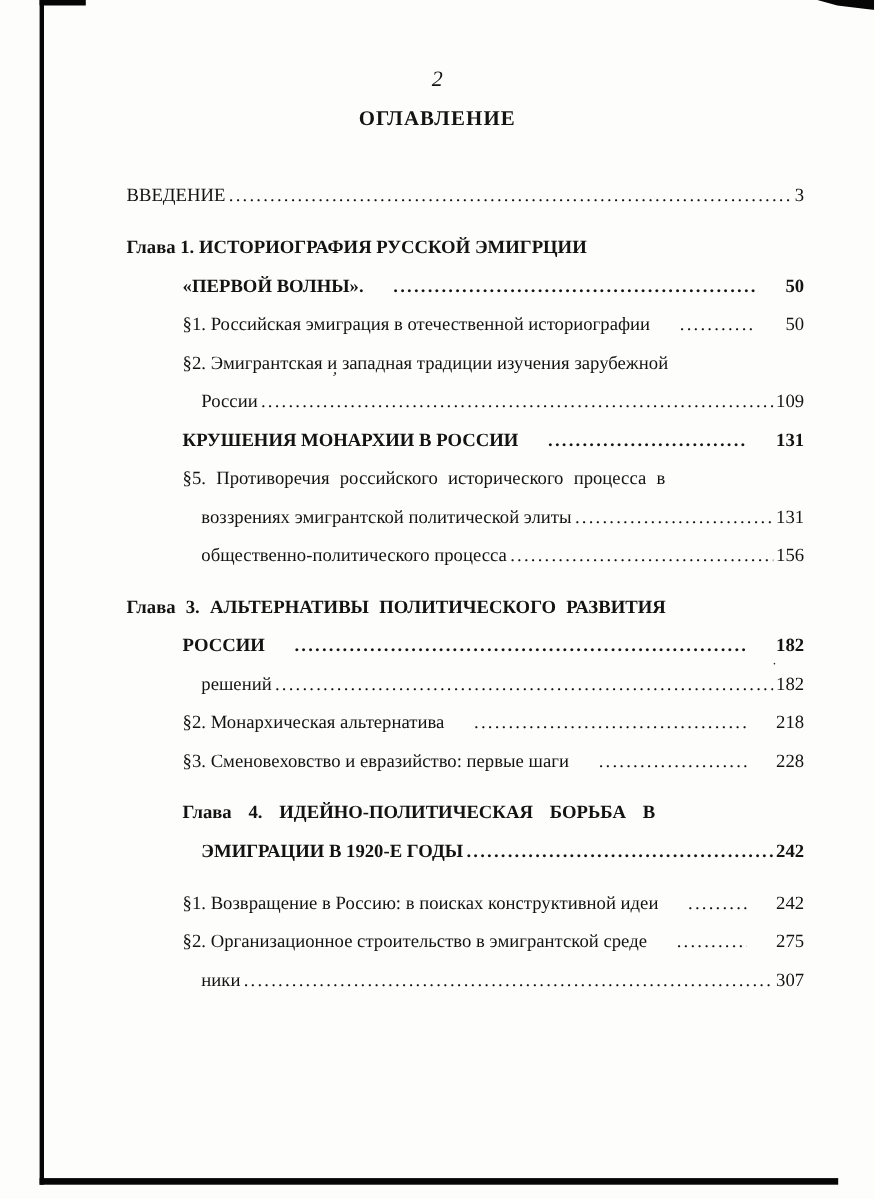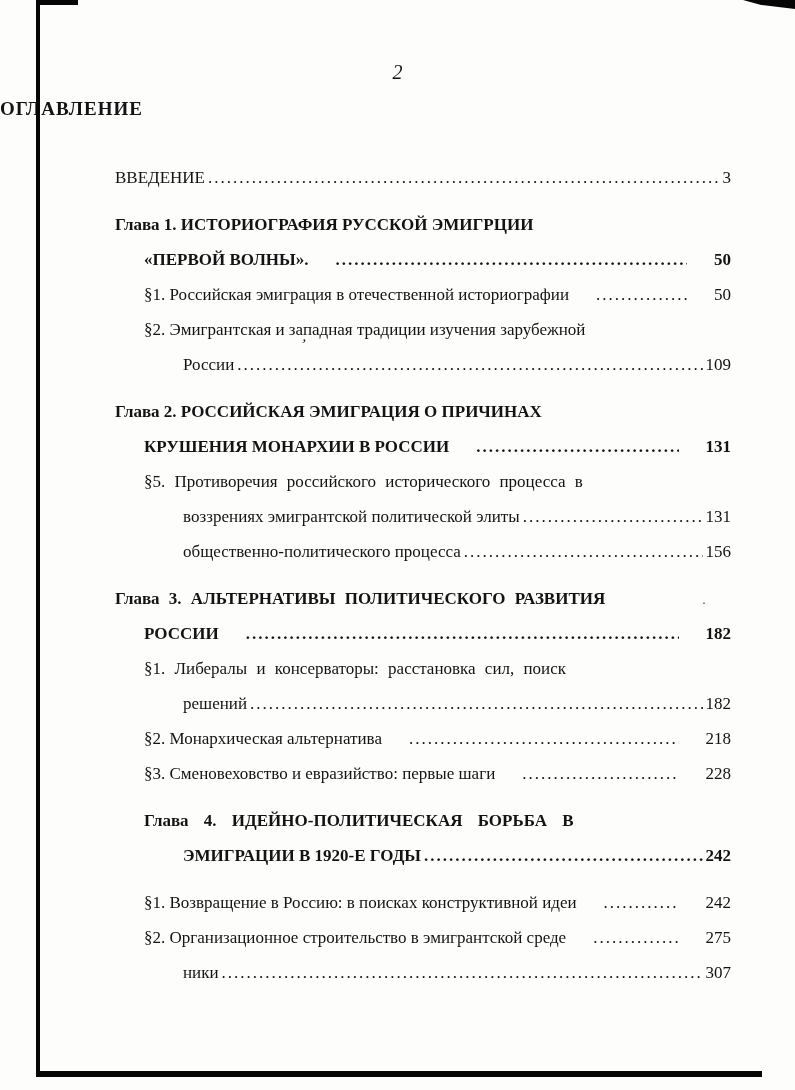--- a/index.html
+++ b/index.html
@@ -24,38 +24,39 @@
 
   .pagenum {
     padding-top: 60px;
     text-align: center;
     font-style: italic;
     font-size: 20px;
     line-height: 24px;
   }
   .doc-title {
     margin-top: 13px;
+    text-align: center;
     font-weight: bold;
     font-size: 19px;
     letter-spacing: 1px;
     line-height: 24px;
   }
   .toc {
     margin: 44px 64px 0 115px; 
   }
   .toc-line {
     display: flex;
     align-items: baseline;
     font-size: 17px;
     line-height: 25px;
     margin-top: 10px;
   }
   .toc-line.gap { margin-top: 22px; align-items: flex-end; }
   .toc-line.bold { font-weight: bold; }
-  .toc-line.i1 { margin-left: 29px; gap: 24px; }
+  .toc-line.i1 { margin-left: 51px; gap: 24px; }
   .toc-line.i2 { margin-left: 68px; }
   .toc-line.spread-sm .toc-text { word-spacing: 5px; }
   .toc-line.spread-lg .toc-text { word-spacing: 11px; }
   .toc-text { white-space: nowrap; }
   .leader {
     flex: 1;
     overflow: hidden;
     white-space: nowrap;
     margin: 0 3px;
     min-width: 12px;
@@ -100,23 +101,20 @@
         <span class="toc-page">50</span>
       </div>
       <div class="toc-line i1">
         <span class="toc-text">§2. Эмигрантская и западная традиции изучения зарубежной</span>
       </div>
       <div class="toc-line i2">
         <span class="toc-text">России</span>
         <span class="leader"></span>
         <span class="toc-page">109</span>
       </div>
-      <div class="toc-line i0 bold gap">
-        <span class="toc-text">Глава 2. РОССИЙСКАЯ ЭМИГРАЦИЯ О ПРИЧИНАХ</span>
-      </div>
       <div class="toc-line i1 bold">
         <span class="toc-text">КРУШЕНИЯ МОНАРХИИ В РОССИИ</span>
         <span class="leader"></span>
         <span class="toc-page">131</span>
       </div>
       <div class="toc-line i1 spread-sm">
         <span class="toc-text">§5. Противоречия российского исторического процесса в</span>
       </div>
       <div class="toc-line i2">
         <span class="toc-text">воззрениях эмигрантской политической элиты</span>
@@ -128,23 +126,20 @@
         <span class="leader"></span>
         <span class="toc-page">156</span>
       </div>
       <div class="toc-line i0 bold gap spread-sm">
         <span class="toc-text">Глава 3. АЛЬТЕРНАТИВЫ ПОЛИТИЧЕСКОГО РАЗВИТИЯ</span>
       </div>
       <div class="toc-line i1 bold">
         <span class="toc-text">РОССИИ</span>
         <span class="leader"></span>
         <span class="toc-page">182</span>
-      </div>
-      <div class="toc-line i1 spread-sm">
-        <span class="toc-text">§1. Либералы и консерваторы: расстановка сил, поиск</span>
       </div>
       <div class="toc-line i2">
         <span class="toc-text">решений</span>
         <span class="leader"></span>
         <span class="toc-page">182</span>
       </div>
       <div class="toc-line i1">
         <span class="toc-text">§2. Монархическая альтернатива</span>
         <span class="leader"></span>
         <span class="toc-page">218</span>

